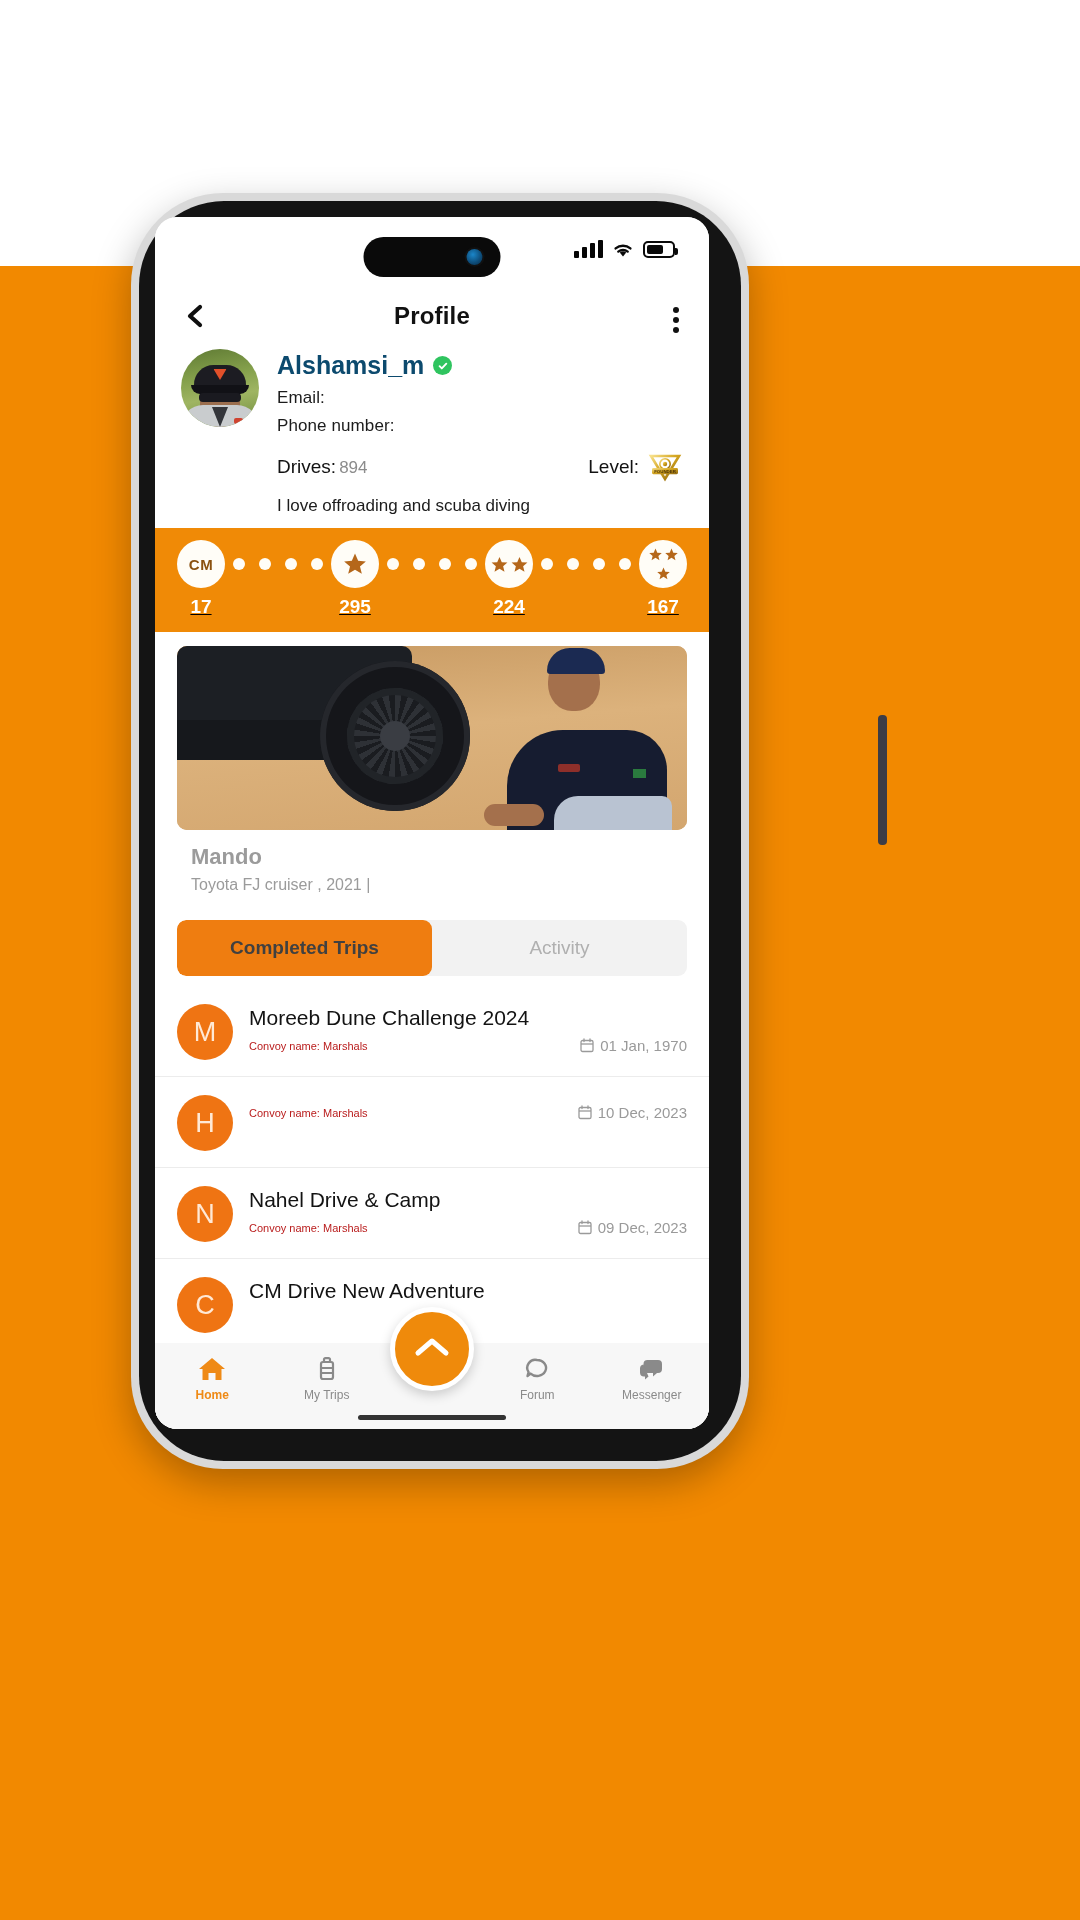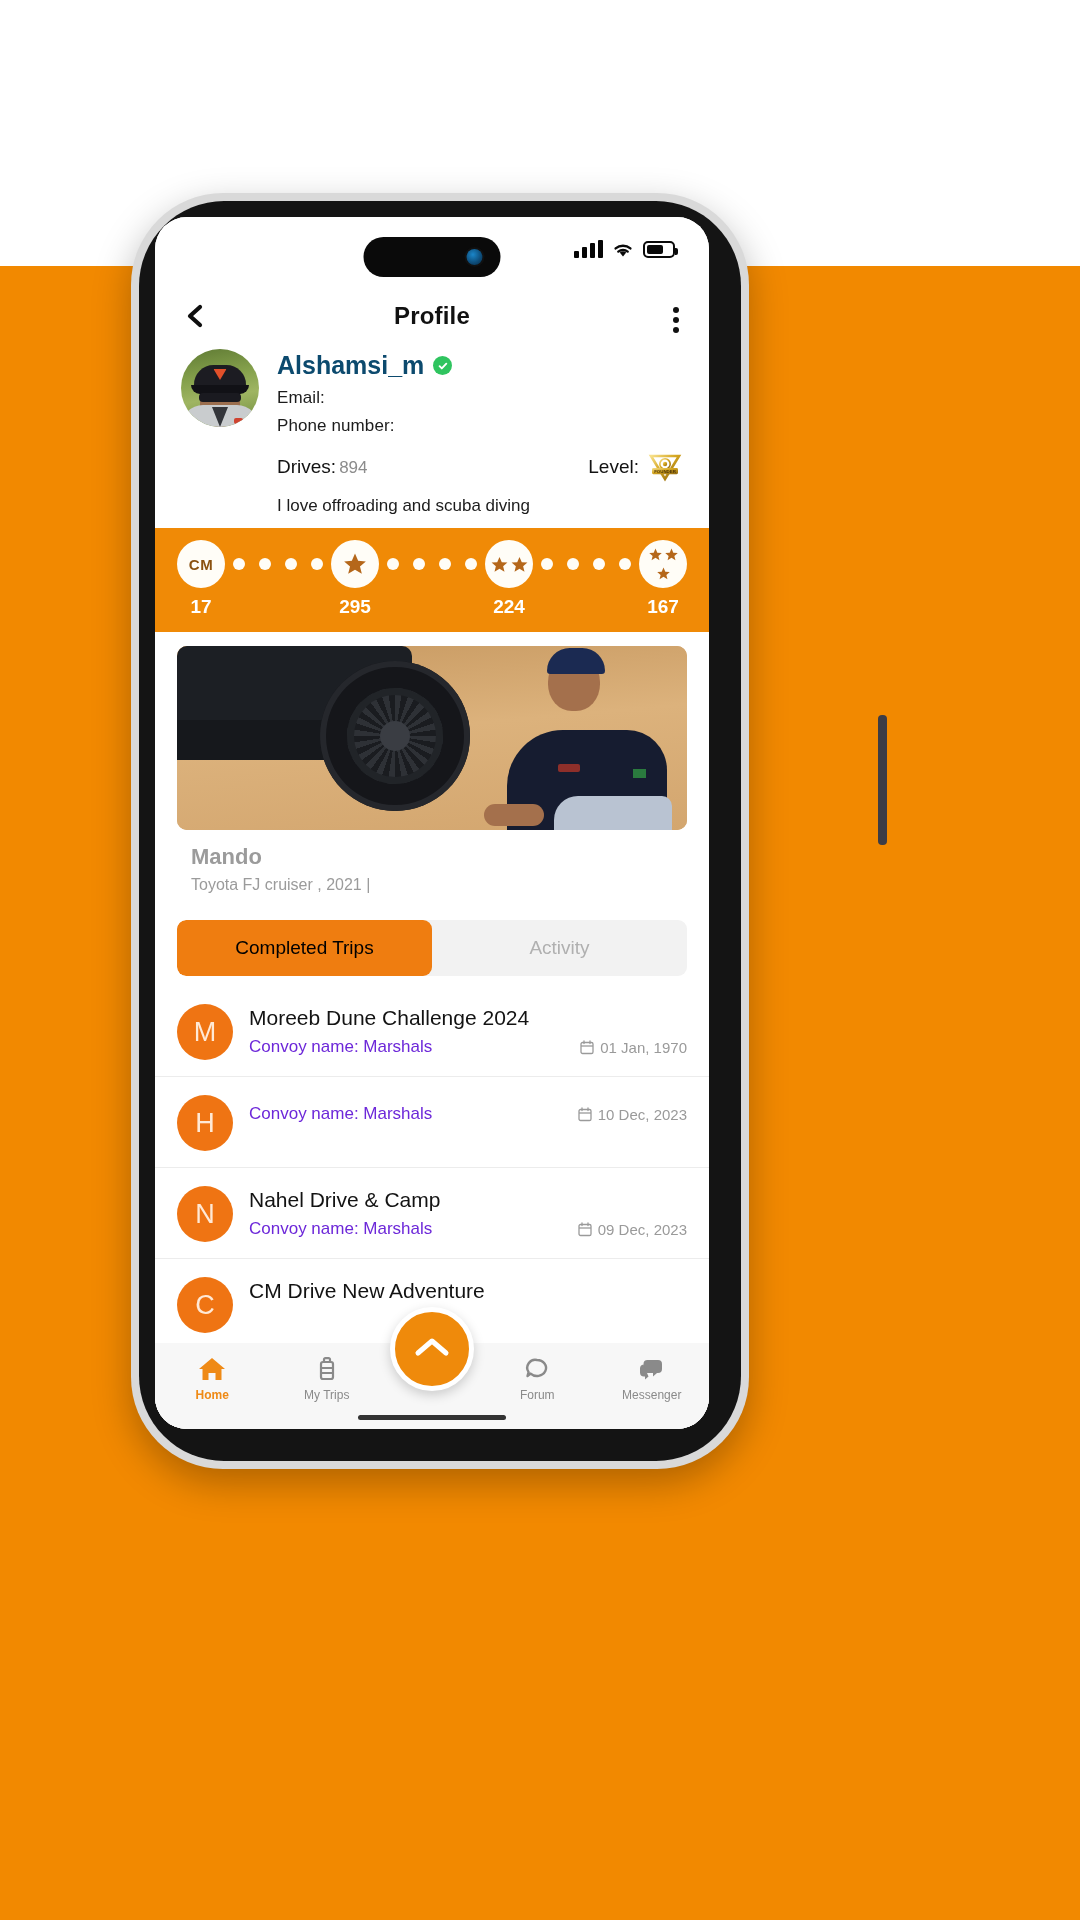--- a/index.html
+++ b/index.html
@@ -39,21 +39,21 @@
   }
   .btn-mute { left:124px; top:393px; width:9px; height:56px; }
   .btn-volup { left:124px; top:477px; width:9px; height:92px; }
   .btn-voldn { left:124px; top:604px; width:9px; height:92px; }
   .btn-power { left:747px; top:522px; width:9px; height:130px; }
 
   .screen {
     position:absolute; left:24px; top:24px;
     width:554px; height:1212px;
     background:#ffffff;
-    border-radius:32px;
+    border-radius:22px;
     overflow:hidden;
   }
   .dynamic-island {
     position:absolute; left:50%; transform:translateX(-50%);
     top:20px; width:137px; height:40px;
     background:#0a0a0a; border-radius:22px; z-index:40;
   }
   .island-cam {
     position:absolute; right:18px; top:50%; transform:translateY(-50%);
     width:16px; height:16px; border-radius:50%;
@@ -195,21 +195,21 @@
   .rank-circle {
     width:48px; height:48px; border-radius:50%; background:#fffdf7;
     display:flex; align-items:center; justify-content:center; gap:1px;
   }
   .rank-circle.cm { font-size:15px; font-weight:bold; color:#8a5110; letter-spacing:0.5px; }
   .rank-dots { display:flex; align-items:center; gap:14px; flex:1 1 auto; justify-content:center; }
   .rank-dots span {
     width:12px; height:12px; border-radius:50%; background:#fffdf7; display:block;
   }
   .rank-labels {
-    display:flex; padding:0 22px; margin-top:8px;
+    display:flex; padding:0 22px; margin-top:8px;text-decoration:underline;
   }
   .rank-label {
     font-size:19px; font-weight:bold; color:#ffffff; text-align:center; width:48px;
   }
 
   
   .content { flex:1 1 auto; overflow:hidden; background:#fff; }
   .vehicle-card { padding:14px 22px 0 22px; }
   .vehicle-photo {
     width:100%; height:184px; border-radius:10px; overflow:hidden;
@@ -282,42 +282,42 @@
   
   .tabs {
     display:flex; margin:26px 22px 0 22px; border-radius:9px; overflow:hidden;
     background:#f2f2f2;
   }
   .tab {
     flex:1 1 0; text-align:center; padding:17px 0; font-size:19px;
     cursor:pointer; color:#b0b0b0; font-weight:normal;
   }
   .tab.active {
-    background:#ef7d10; color:#000000; font-weight:normal; border-radius:9px;
+    background:#ef7d10; color:#404040; font-weight:bold; border-radius:9px;
   }
 
   
   .trip-list { margin-top:10px; }
   .trip {
     display:flex; align-items:flex-start; gap:16px;
     padding:18px 22px 16px 22px;
     border-bottom:1px solid #ececec; position:relative;
   }
   .trip-av {
     width:56px; height:56px; border-radius:50%; background:#ef7413;
     color:#ffe9d6; font-size:27px; display:flex; align-items:center;
     justify-content:center; flex:0 0 auto;
   }
   .trip-body { flex:1 1 auto; min-width:0; padding-top:2px; }
   .trip-title { font-size:21px; color:#131313; }
   .trip-row2 {
     display:flex; align-items:center; justify-content:space-between;
     margin-top:7px;
   }
-  .trip-convoy { font-size:17px; color:#6d28d9; }
+  .trip-convoy { font-size:11px; color:#b91c1c; }
   .trip-date {
     font-size:15px; color:#9a9a9a; display:flex; align-items:center; gap:6px;
   }
   .cal-icon { width:14px; height:15px; flex:0 0 auto; }
 
   
   .bottom-nav {
     position:absolute; left:0; bottom:0; width:554px; height:86px;
     background:#f7f7f7; display:flex; align-items:flex-start;
     padding-top:12px; z-index:20;

